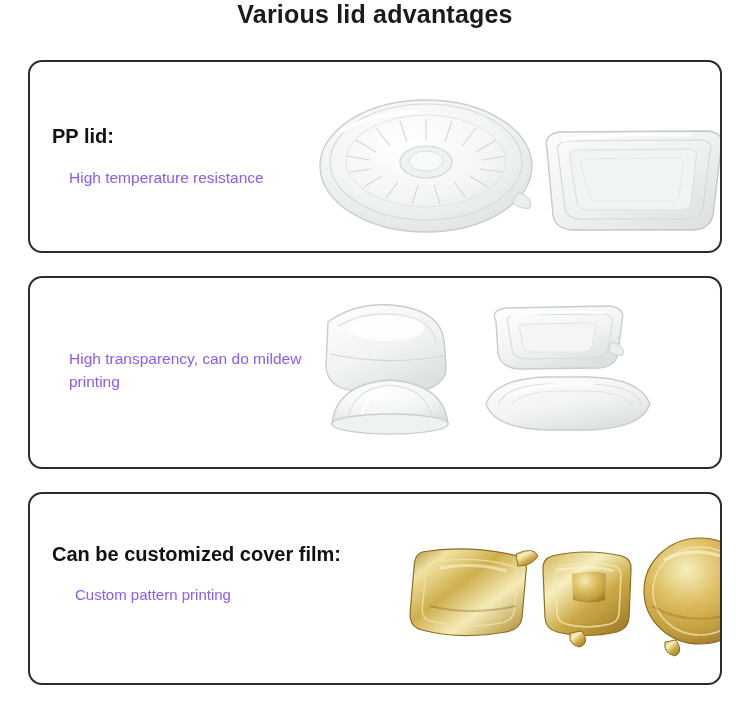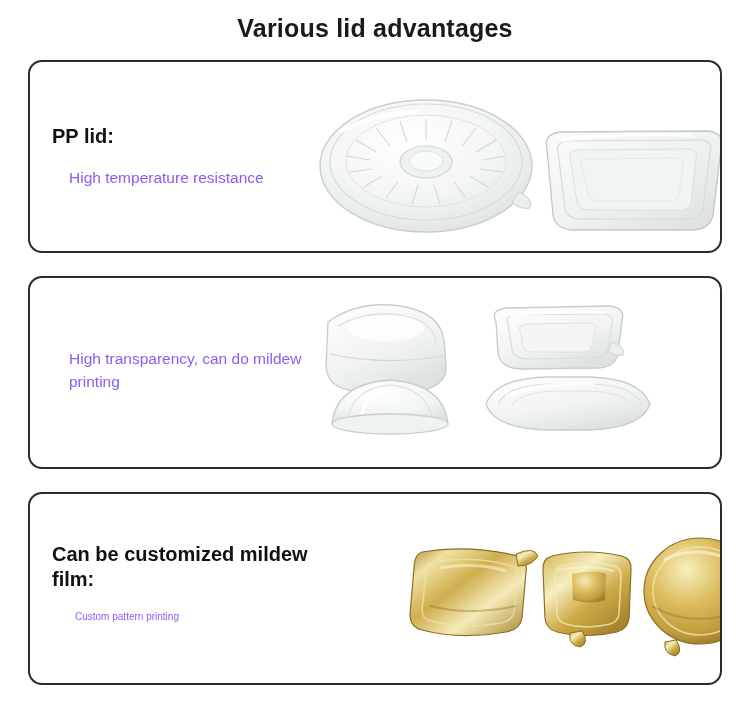--- a/index.html
+++ b/index.html
@@ -15,21 +15,21 @@
     width: 750px;
     height: 713px;
     background: #ffffff;
   }
   .page-title {
     text-align: center;
     font-size: 25px;
     font-weight: bold;
     color: #1a1a1a;
     letter-spacing: 0.2px;
-    padding-top: 14px;
+    padding-top: 0;
     margin: 0;
   }
   .card {
     position: absolute;
     left: 28px;
     width: 694px;
     border: 2px solid #2b2b2b;
     border-radius: 14px;
     background: #ffffff;
     overflow: hidden;
@@ -52,21 +52,21 @@
   }
   .card-sub {
     font-size: 15.5px;
     color: #8b5cf6;
     line-height: 1.5;
     margin: 17px;
   }
   #card-pp .card-text { top: 62px; }
   #card-pe .card-text { top: 52px; }
   #card-cover .card-text { top: 48px; }
-  #card-cover .card-sub { padding-left: 6px; font-size: 10px; }
+  #card-cover .card-sub { padding-left: 6px; font-size: 15px; }
 
   .art {
     position: absolute;
     top: 0;
     right: 0;
     height: 100%;
     width: 420px;
   }
 
   svg { display: block; }
@@ -185,21 +185,21 @@
           <path d="M198 126 q10 -19 52 -20 l40 0 q42 1 52 20" fill="none" stroke="#d8dedb" stroke-width="1.2"></path>
           <path d="M212 126 q12 -13 46 -13 l28 0 q34 0 46 13" fill="none" stroke="#e0e5e3" stroke-width="1"></path>
           <path d="M206 118 q36 -14 88 -12" fill="none" stroke="#ffffff" stroke-width="3.5" opacity="0.8"></path>
         </g>
       </svg>
     </div>
   </div>
 
   <div class="card" id="card-cover">
     <div class="card-text">
-      <p class="card-heading">Can be customized mildew film:</p>
+      <p class="card-heading">Can be customized cover film:</p>
       <p class="card-sub">Custom pattern printing</p>
     </div>
     <div class="art">
       <svg width="420" height="193" viewBox="0 0 420 193">
         <defs>
           <linearGradient id="goldA" x1="0%" y1="0%" x2="100%" y2="100%">
             <stop offset="0%" stop-color="#b08f36"></stop>
             <stop offset="18%" stop-color="#efe2a3"></stop>
             <stop offset="42%" stop-color="#cfae4e"></stop>
             <stop offset="66%" stop-color="#f5ebb8"></stop>

